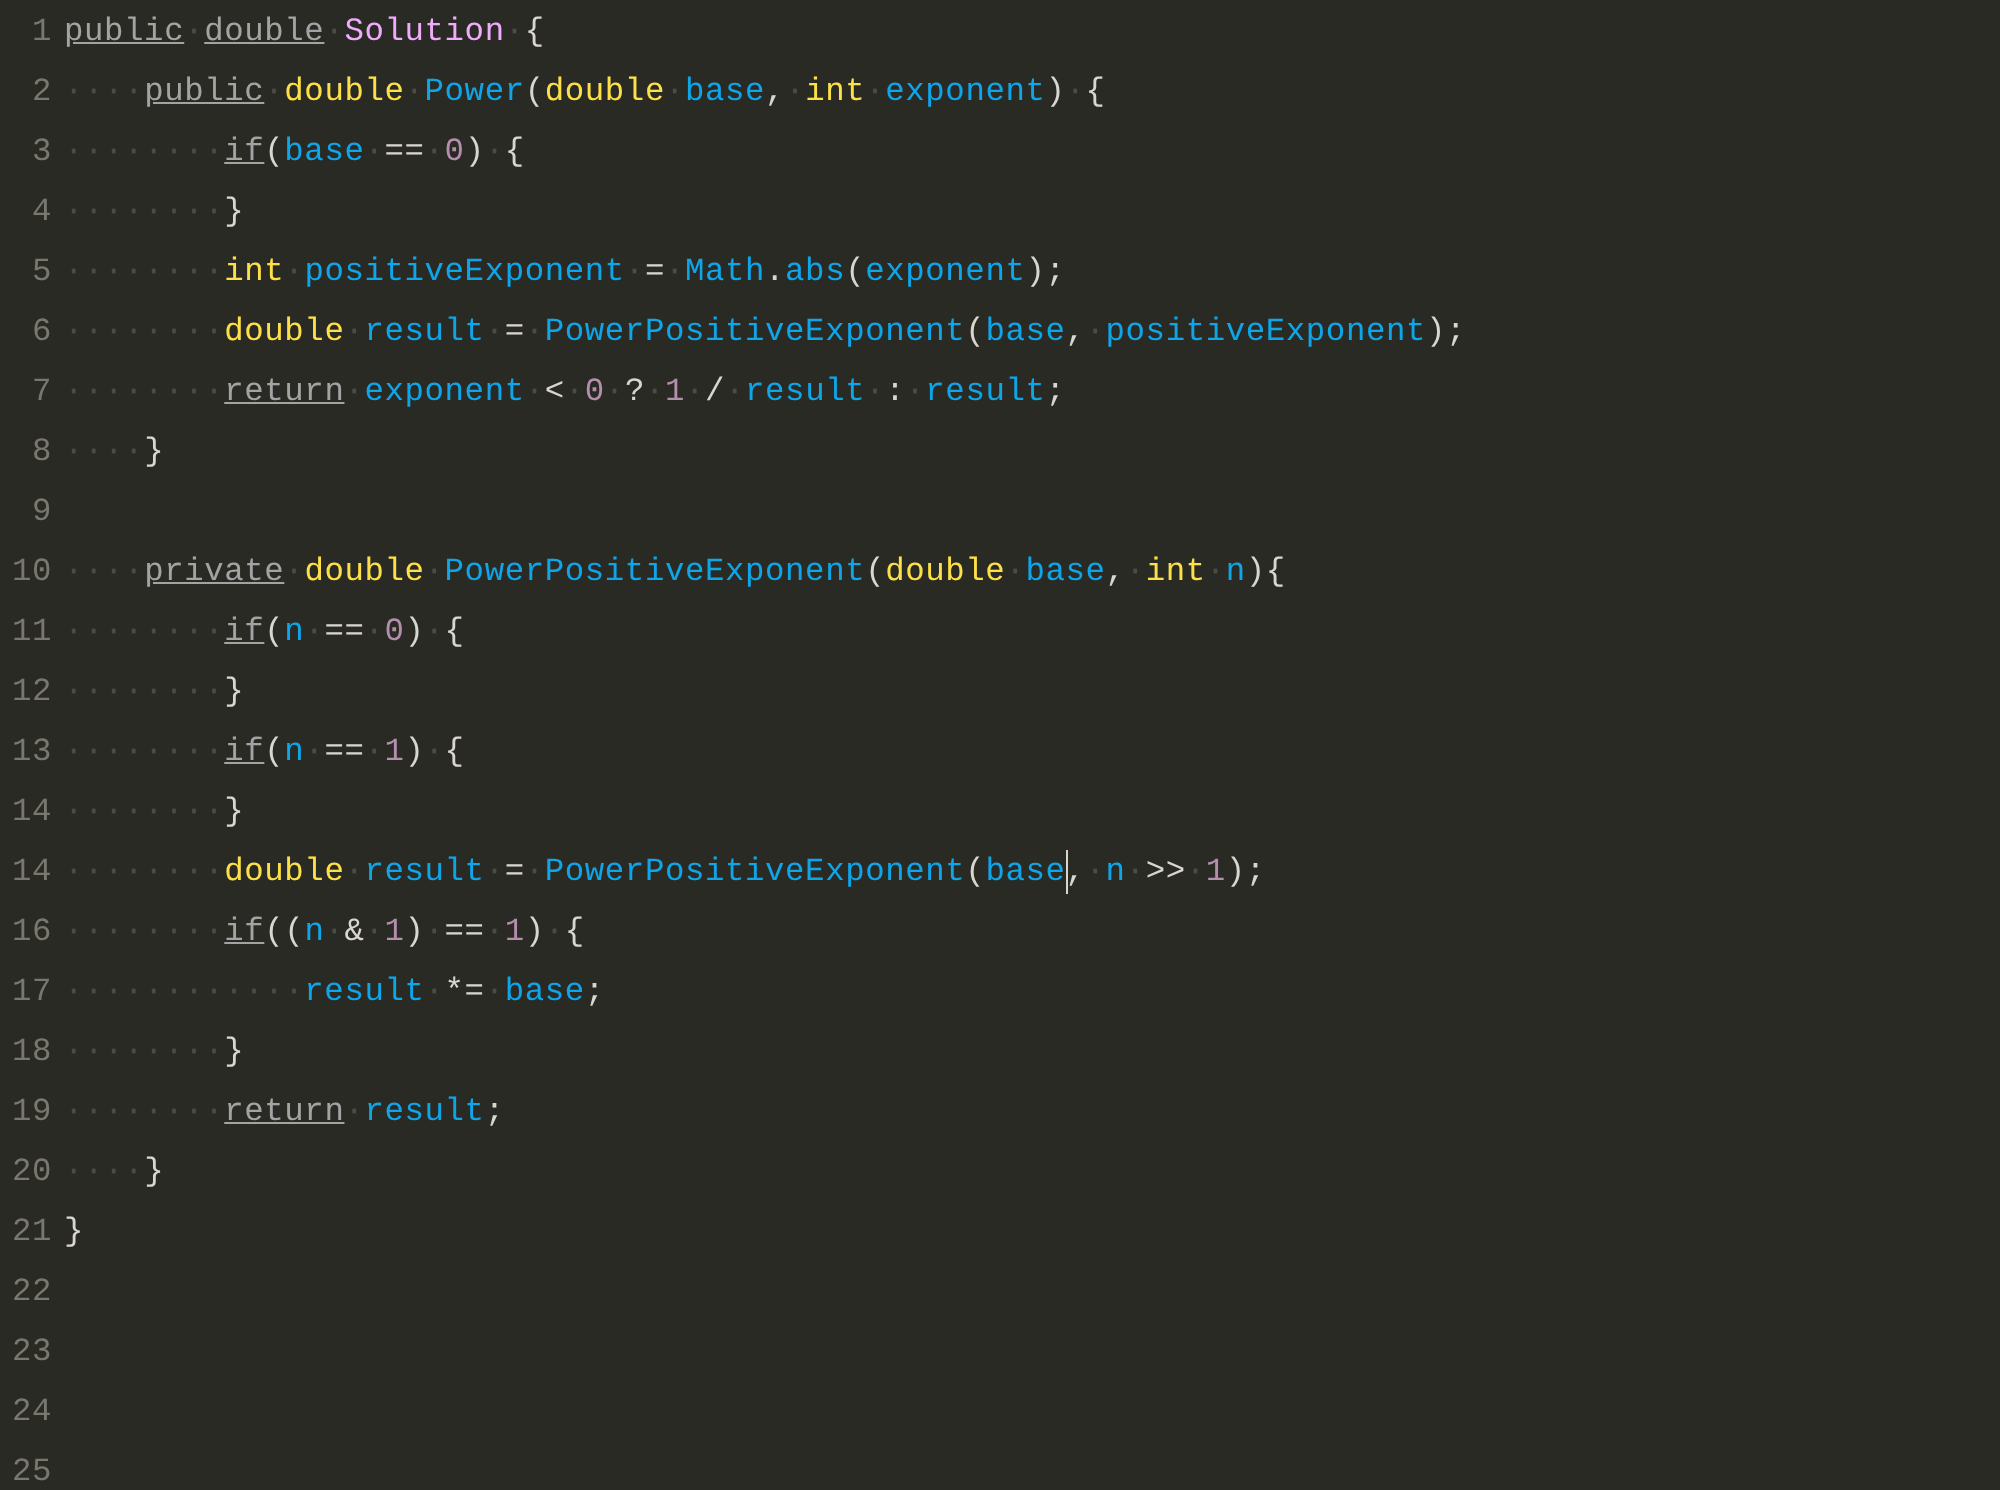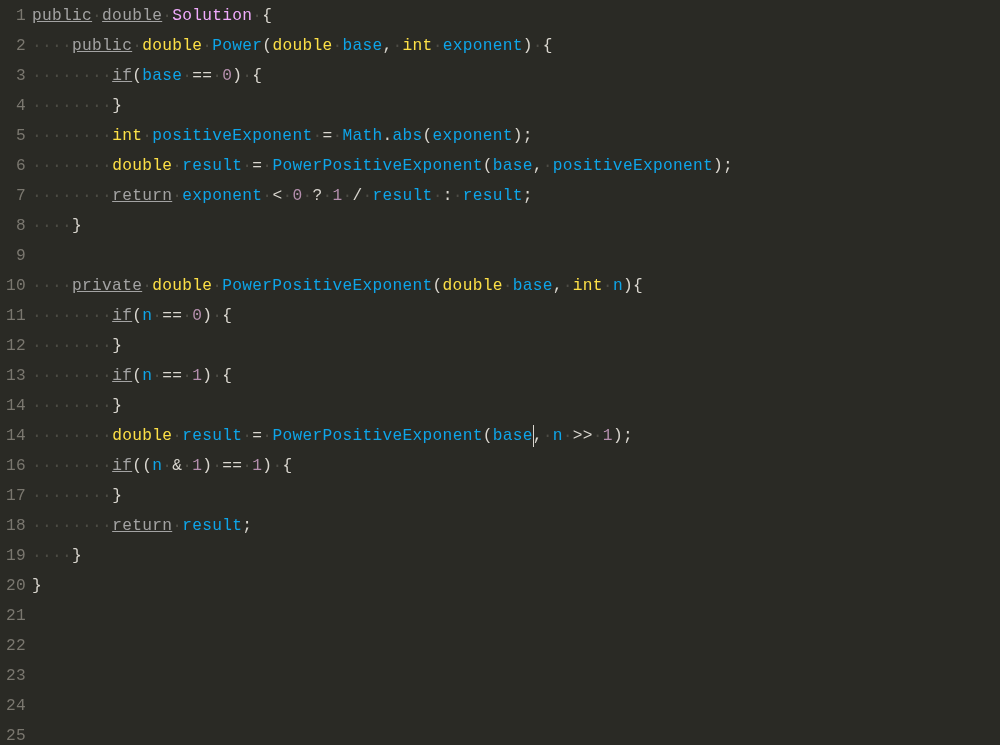--- a/index.html
+++ b/index.html
@@ -92,18 +92,19 @@
       <div class="line"><span class="ws">········</span><span class="kw">return</span><span class="ws">·</span><span class="fn">exponent</span><span class="ws">·</span><span class="op">&lt;</span><span class="ws">·</span><span class="num">0</span><span class="ws">·</span><span class="op">?</span><span class="ws">·</span><span class="num">1</span><span class="ws">·</span><span class="op">/</span><span class="ws">·</span><span class="fn">result</span><span class="ws">·</span><span class="op">:</span><span class="ws">·</span><span class="fn">result</span><span class="punct">;</span></div>
       <div class="line"><span class="ws">····</span><span class="punct">}</span></div>
       <div class="line"></div>
       <div class="line"><span class="ws">····</span><span class="kw">private</span><span class="ws">·</span><span class="type">double</span><span class="ws">·</span><span class="fn">PowerPositiveExponent</span><span class="punct">(</span><span class="type">double</span><span class="ws">·</span><span class="fn">base</span><span class="punct">,</span><span class="ws">·</span><span class="type">int</span><span class="ws">·</span><span class="fn">n</span><span class="punct">)</span><span class="punct">{</span></div>
       <div class="line"><span class="ws">········</span><span class="kw">if</span><span class="punct">(</span><span class="fn">n</span><span class="ws">·</span><span class="op">==</span><span class="ws">·</span><span class="num">0</span><span class="punct">)</span><span class="ws">·</span><span class="punct">{</span></div>
       <div class="line"><span class="ws">········</span><span class="punct">}</span></div>
       <div class="line"><span class="ws">········</span><span class="kw">if</span><span class="punct">(</span><span class="fn">n</span><span class="ws">·</span><span class="op">==</span><span class="ws">·</span><span class="num">1</span><span class="punct">)</span><span class="ws">·</span><span class="punct">{</span></div>
       <div class="line"><span class="ws">········</span><span class="punct">}</span></div>
       <div class="line" style="position: relative;"><span class="ws">········</span><span class="type">double</span><span class="ws">·</span><span class="fn">result</span><span class="ws">·</span><span class="op">=</span><span class="ws">·</span><span class="fn">PowerPositiveExponent</span><span class="punct">(</span><span class="fn">base</span><span class="punct">,</span><span class="ws">·</span><span class="fn">n</span><span class="ws">·</span><span class="op">&gt;&gt;</span><span class="ws">·</span><span class="num">1</span><span class="punct">)</span><span class="punct">;</span><span class="cursor" style="left: 500.719px;"></span></div>
       <div class="line"><span class="ws">········</span><span class="kw">if</span><span class="punct">(</span><span class="punct">(</span><span class="fn">n</span><span class="ws">·</span><span class="op">&amp;</span><span class="ws">·</span><span class="num">1</span><span class="punct">)</span><span class="ws">·</span><span class="op">==</span><span class="ws">·</span><span class="num">1</span><span class="punct">)</span><span class="ws">·</span><span class="punct">{</span></div>
+      <div class="line"><span class="ws">············</span><span class="fn">result</span><span class="ws">·</span><span class="op">*=</span><span class="ws">·</span><span class="fn">base</span><span class="punct">;</span></div>
       <div class="line"><span class="ws">········</span><span class="punct">}</span></div>
       <div class="line"><span class="ws">········</span><span class="kw">return</span><span class="ws">·</span><span class="fn">result</span><span class="punct">;</span></div>
       <div class="line"><span class="ws">····</span><span class="punct">}</span></div>
       <div class="line"><span class="punct">}</span></div>
     </div>
 </div>
 
 </body></html>

